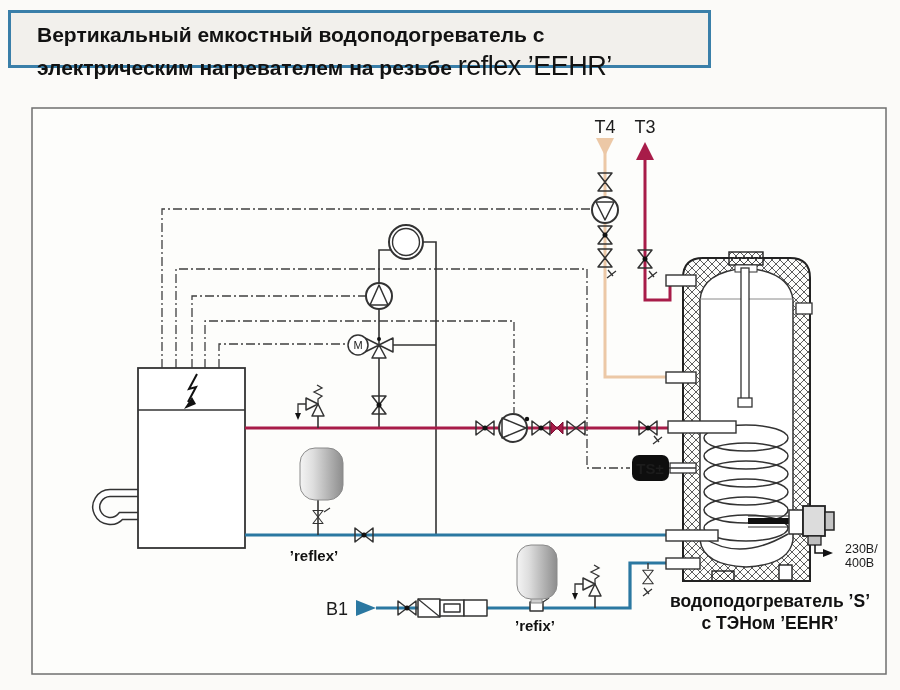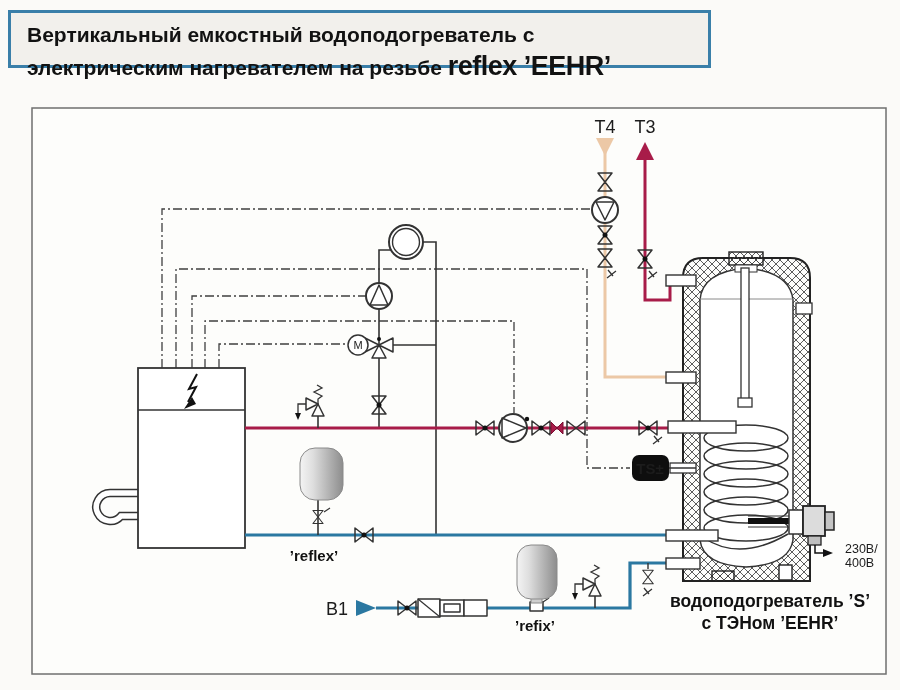--- a/index.html
+++ b/index.html
@@ -5,25 +5,25 @@
   :root{
     --hot:#a81c49; --warm:#ecc8a6; --cold:#2b78a1; --accent:#3a7fa9;
     --line:#333333; --title-bg:#f2f0ec; --page-bg:#fbfaf8; --badge:#0e0e0e;
   }
   html,body{margin:0;padding:0;}
   body{background:#e9e9e9;font-family:"Liberation Sans",sans-serif;}
   .stage{position:relative;width:900px;height:690px;background:var(--page-bg);overflow:hidden;}
   .title-box{
     position:absolute;left:8px;top:10px;width:703px;height:58px;
     background:var(--title-bg);border:3px solid var(--accent);
-    padding:6px 0 0 16px;box-sizing:border-box;color:#121212;
+    padding:6px 0 0 26px;box-sizing:border-box;color:#121212;
   }
   .title-line1{font-size:21px;font-weight:bold;line-height:31px;white-space:nowrap;}
   .title-line2{font-size:21px;font-weight:bold;line-height:33px;white-space:nowrap;}
-  .title-brand{font-size:27px;font-weight:bold;letter-spacing:-0.5px;text-align:center;}
+  .title-brand{font-size:27px;font-weight:normal;letter-spacing:-0.5px;text-align:center;}
   svg{position:absolute;left:0;top:0;}
   .pipe-hot{stroke:var(--hot);stroke-width:3;fill:none;}
   .pipe-warm{stroke:var(--warm);stroke-width:3;fill:none;}
   .pipe-cold{stroke:var(--cold);stroke-width:3.2;fill:none;}
   .pipe-n{stroke:#333;stroke-width:1.6;fill:none;}
   .ctrl{stroke:#3f3f3f;stroke-width:1.3;fill:none;stroke-dasharray:9 3 2 3;}
   .sym{fill:none;stroke:#333;stroke-width:1.5;stroke-linejoin:round;}
   .symw{fill:#fff;stroke:#333;stroke-width:1.5;stroke-linejoin:round;}
   .fill-hot{fill:var(--hot);}
   .fill-warm{fill:var(--warm);}

